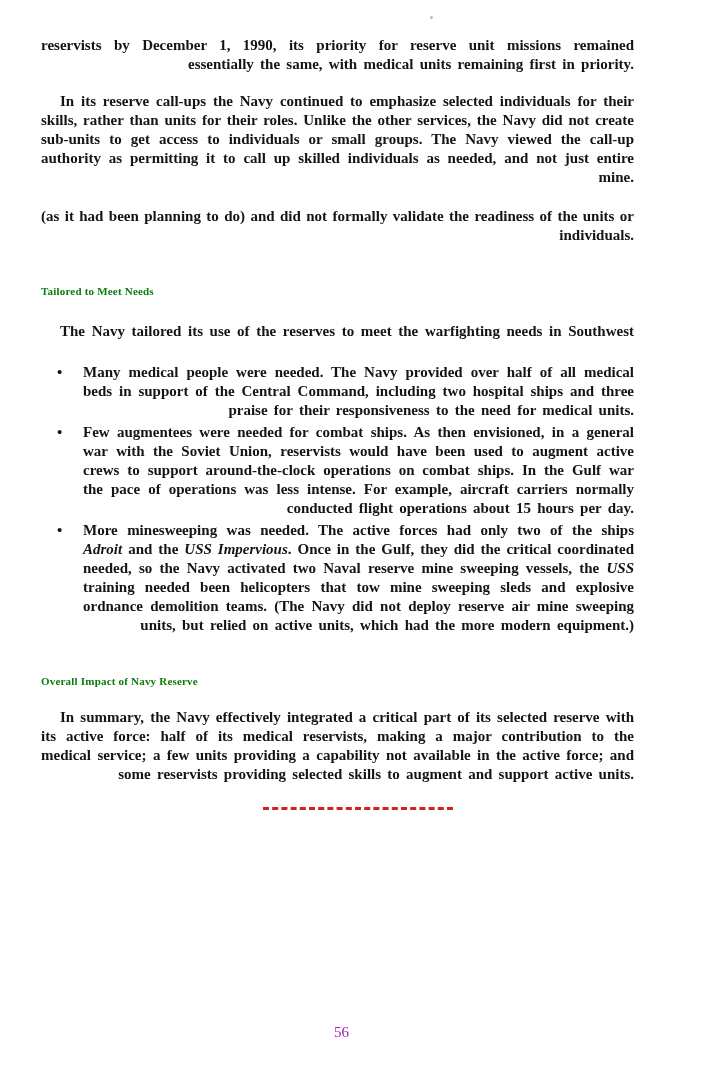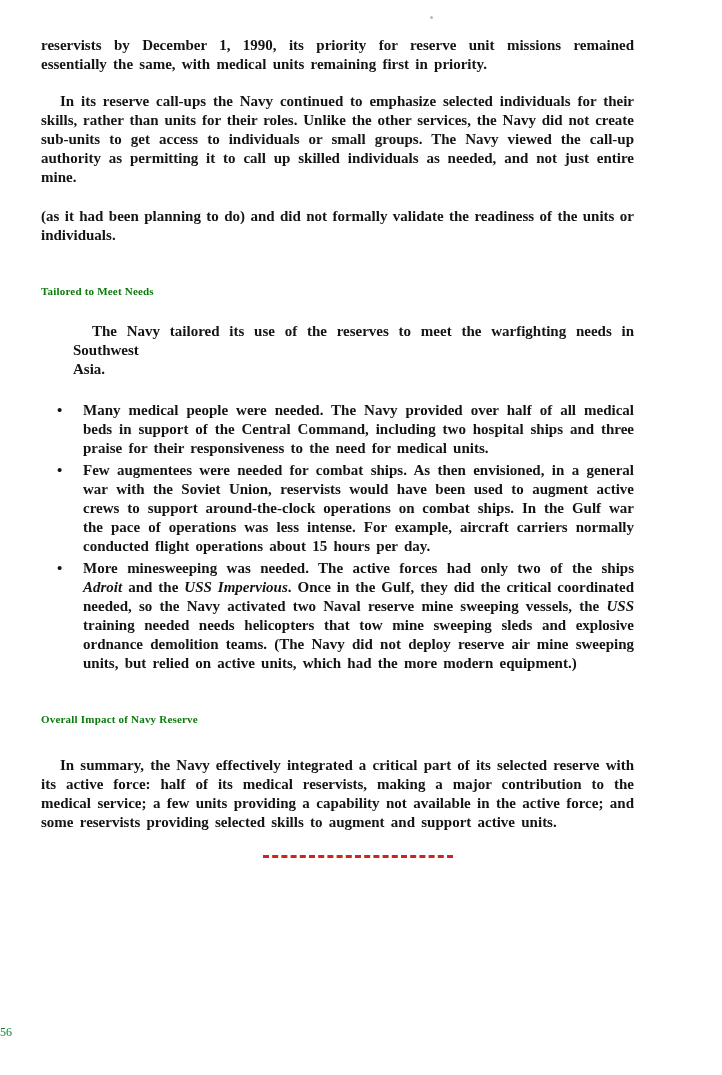--- a/index.html
+++ b/index.html
@@ -14,51 +14,51 @@
     position: relative;
     width: 683px; height: 1075px;
     background: #ffffff;
     overflow: hidden;
   }
   .text-col {
     padding: 36px 49px 0 41px; 
   }
   .para { font-size: 15px; font-weight: 700; line-height: 19px; }
   .jline { text-align: justify; text-align-last: justify; word-spacing: 1px; }
-  .lline { text-align: left; word-spacing: 2.5px; }
+  .lline { text-align: right; word-spacing: 2.5px; }
   .indent { text-indent: 19px; }
   .heading {
     font-size: 11px; font-weight: 700; line-height: 19px;
     color: #0b7c0b;
     letter-spacing: 0.2px;
   }
   .h1-block { margin-top: 37px; }
   .p2-block { margin-top: 18px; }
   .p3-block { margin-top: 20px; }
-  .p4-block { margin-top: 21px; margin-left: 32px; }
+  .p4-block { margin-top: 21px; }
   .bullets-block { margin-top: 22px; }
   .h2-block { margin-top: 37px; }
-  .p5-block { margin-top: 27px; }
+  .p5-block { margin-top: 17px; }
   .bullet { position: relative; margin-left: 16px; padding-left: 26px; }
   .bullet + .bullet { margin-top: 3px; }
   .bullet .dot {
     position: absolute; left: 0; top: 0;
     font-size: 15px; font-weight: 700; line-height: 19px;
   }
   .it { font-style: italic; }
   .divider {
     height: 0; width: 190px;
     border-top: 3px dashed #cd2420;
     margin: 23px 0 0 222px; 
   }
   .page-number {
     position: absolute; left: 0; right: 0; top: 1023px;
-    text-align: left;
-    font-size: 12px; font-weight: 400; line-height: 19px;
-    color: #15803d;
+    text-align: center;
+    font-size: 15px; font-weight: 400; line-height: 19px;
+    color: #a21caf;
   }
   .speck1 { position: absolute; left: 430px; top: 16px; width: 3px; height: 3px; background: #b9b9b9; border-radius: 50%; }
   .speck2 { position: absolute; left: 696px; top: 425px; width: 4px; height: 2px; background: #e0a8a4; }
 </style>
 </head>
 <body>
 
 <div class="page">
   <div class="speck1"></div>
   <div class="speck2"></div>
@@ -80,21 +80,20 @@
 
     <div class="para p3-block">
       <div class="jline">(as it had been planning to do) and did not formally validate the readiness of the units or</div>
       <div class="lline">individuals.</div>
     </div>
 
     <div class="heading h1-block">Tailored to Meet Needs</div>
 
     <div class="para p4-block">
       <div class="jline indent">The Navy tailored its use of the reserves to meet the warfighting needs in Southwest</div>
-      <div class="lline">Asia.</div>
     </div>
 
     <div class="bullets-block">
 
       <div class="para bullet">
         <span class="dot">•</span>
         <div class="jline">Many medical people were needed. The Navy provided over half of all medical</div>
         <div class="jline">beds in support of the Central Command, including two hospital ships and three</div>
         <div class="lline">praise for their responsiveness to the need for medical units.</div>
       </div>
@@ -106,21 +105,21 @@
         <div class="jline">crews to support around-the-clock operations on combat ships. In the Gulf war</div>
         <div class="jline">the pace of operations was less intense. For example, aircraft carriers normally</div>
         <div class="lline">conducted flight operations about 15 hours per day.</div>
       </div>
 
       <div class="para bullet">
         <span class="dot">•</span>
         <div class="jline">More minesweeping was needed. The active forces had only two of the ships</div>
         <div class="jline"><span class="it">Adroit</span> <span>and the</span> <span class="it">USS Impervious</span><span>. Once in the Gulf, they did the critical coordinated</span></div>
         <div class="jline"><span>needed, so the Navy activated two Naval reserve mine sweeping vessels, the</span> <span class="it">USS</span></div>
-        <div class="jline">training needed needs helicopters that tow mine sweeping sleds and explosive</div>
+        <div class="jline">training needed been helicopters that tow mine sweeping sleds and explosive</div>
         <div class="jline">ordnance demolition teams. (The Navy did not deploy reserve air mine sweeping</div>
         <div class="lline">units, but relied on active units, which had the more modern equipment.)</div>
       </div>
 
     </div>
 
     <div class="heading h2-block">Overall Impact of Navy Reserve</div>
 
     <div class="para p5-block">
       <div class="jline indent">In summary, the Navy effectively integrated a critical part of its selected reserve with</div>

